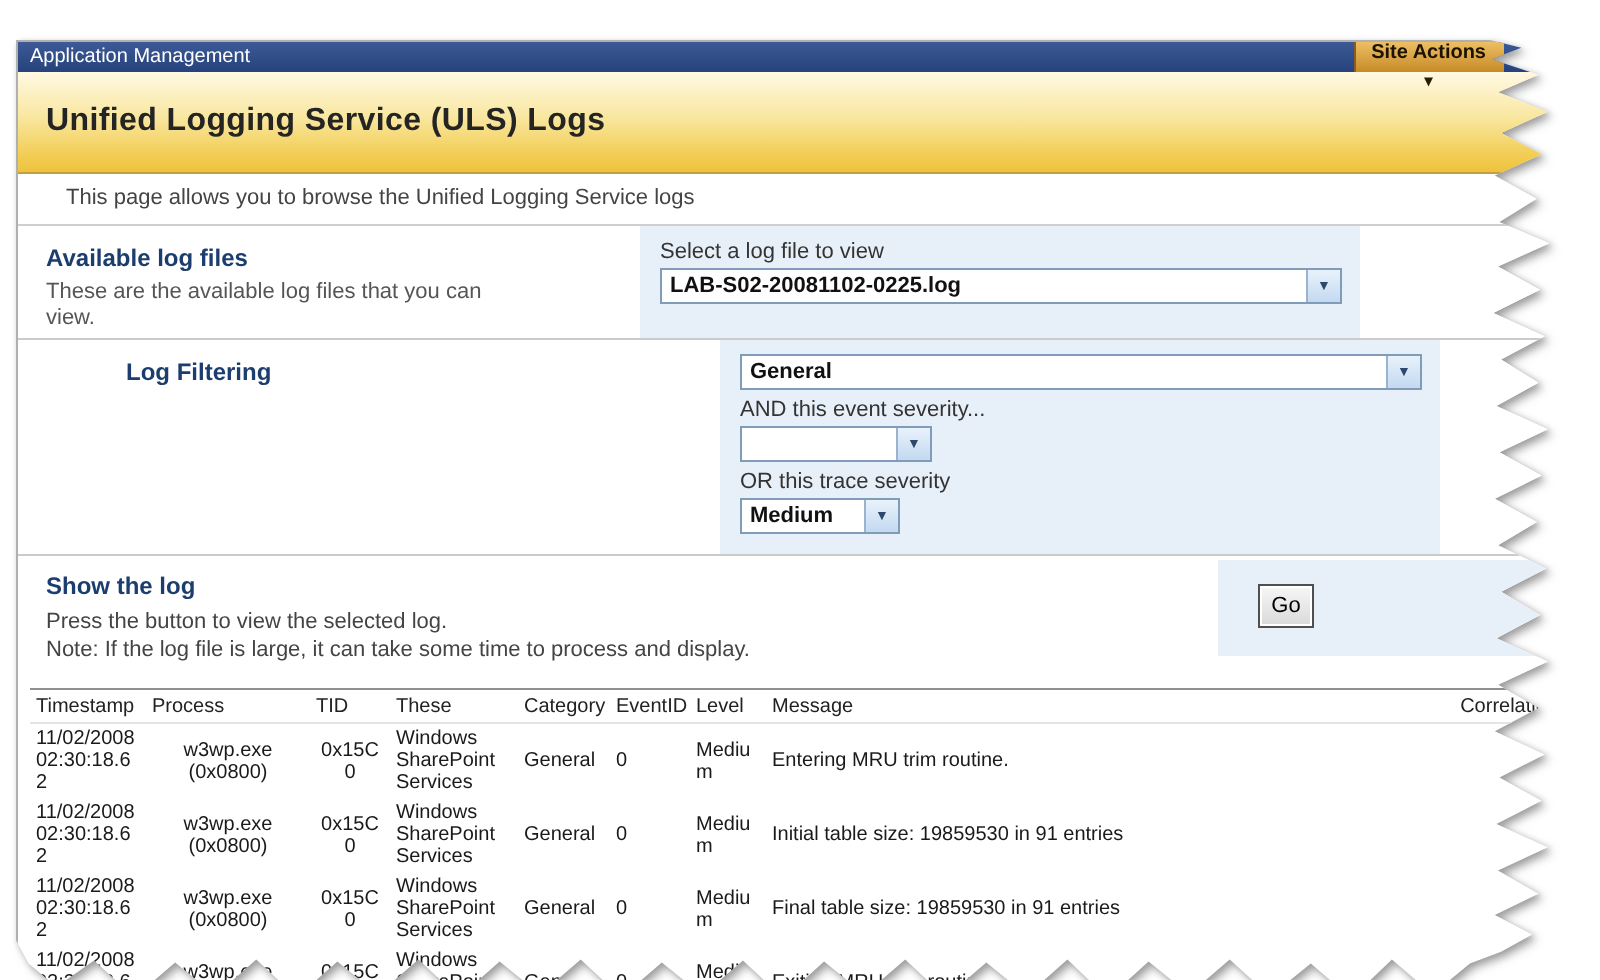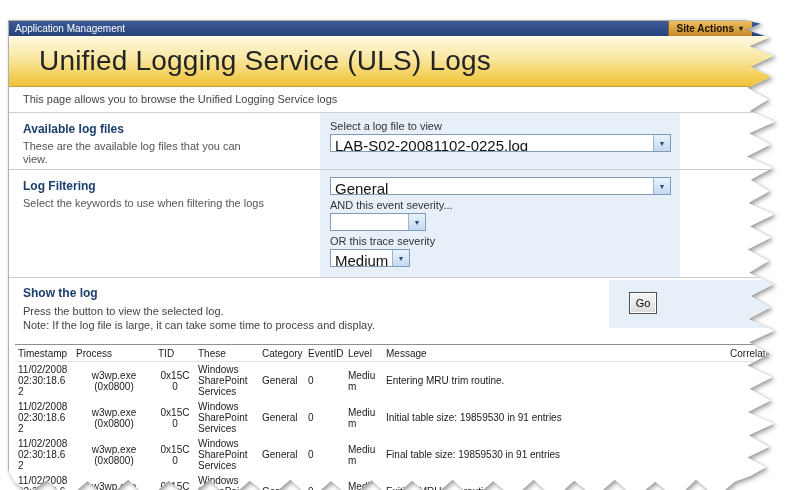--- a/index.html
+++ b/index.html
@@ -15,44 +15,44 @@
     width:780px;height:484px;background:#fff;border:1px solid #b0b0b0;box-sizing:border-box;
     position:relative;overflow:hidden;
     clip-path:polygon(0% 0%,94.5% 0%,96.5% .8%,94.6% 2%,97.6% 3.6%,95% 5.4%,98.2% 7.4%,95.2% 9.6%,97.8% 11.8%,94.8% 14%,97.5% 16.4%,95.1% 18.8%,98.3% 21%,95% 23.4%,97.7% 25.8%,94.7% 28.2%,98% 30.6%,95.2% 33%,97.6% 35.4%,94.9% 37.8%,98.2% 40.2%,95.1% 42.6%,97.8% 45%,94.8% 47.4%,97.5% 49.8%,95% 52.2%,98.1% 54.6%,95.2% 57%,97.7% 59.4%,94.9% 61.8%,98.2% 64.2%,95% 66.6%,97.6% 69%,94.8% 71.4%,98% 73.8%,95.1% 76.2%,97.8% 78.6%,94.9% 81%,98.2% 83.4%,95% 85.8%,97.6% 88.2%,94.8% 90.4%,97.2% 92.4%,95.2% 94.2%,93.2% 95.4%,90.8% 98.6%,88.2% 95%,85.6% 99%,83% 95.4%,80.4% 98.8%,77.8% 95%,75.2% 98.6%,72.6% 95.2%,70% 99%,67.4% 95%,64.8% 98.7%,62.2% 95.3%,59.6% 98.9%,57% 95%,54.4% 98.6%,51.8% 95.2%,49.2% 99%,46.6% 95.1%,44% 98.7%,41.4% 95.3%,38.8% 98.9%,36.2% 95%,33.6% 98.6%,31% 95.2%,28.4% 98.9%,25.8% 95%,23.2% 98.6%,20.6% 95.2%,18% 98.9%,15.4% 95%,12.8% 98.7%,10.2% 95.3%,7.6% 98.9%,5% 95.1%,2.6% 97.8%,0.8% 95.4%,0% 93%);
   }
   
   .topbar{display:flex;align-items:center;height:15px;background:linear-gradient(#3c5a96,#26427c);
     color:#fff;font-size:10px;padding-left:6px;}
   .crumb{color:#fff;cursor:pointer;}
   .site-actions{margin-left:auto;margin-right:35px;height:15px;display:flex;align-items:center;gap:5px;
     padding:0 9px 0 8px;background:linear-gradient(#ecbf63,#c78a28);color:#1d1200;font-weight:bold;
-    font-size:10px;border-left:1px solid #8a5d1e;cursor:pointer;}
+    font-size:10px;border-left:1px solid #8a5d1e;cursor:pointer;flex-direction:column;}
   .sa-arrow{font-size:8px;line-height:8px;color:#2a1c00;}
   
   .goldband{height:50px;background:linear-gradient(180deg,#fff9e3 0%,#f9e7a0 45%,#f2cc50 85%,#eec23f 100%);
     border-bottom:1px solid #c2a13c;display:flex;align-items:center;padding-left:14px;}
-  .goldband h1{margin:16px;font-size:28px;font-weight:normal;color:#242424;letter-spacing:.2px;}
-  .intro{padding:6px 14px 7px;font-size:11px;color:#444;border-bottom:1px solid #cfcfcf;}
+  .goldband h1{margin:0;font-size:16px;font-weight:bold;color:#242424;letter-spacing:.2px;}
+  .intro{padding:6px 24px 7px;font-size:11px;color:#444;border-bottom:1px solid #cfcfcf;}
   
   .section{display:flex;border-bottom:1px solid #cbcbcb;background:#fff;}
   .sec-left{width:278px;box-sizing:border-box;padding:9px 0 0 14px;}
   .sec-title{font-size:12px;font-weight:bold;color:#1c3e6e;margin-bottom:4px;}
   .sec-desc{font-size:11px;color:#555;line-height:13px;width:245px;}
   .sec-blue{background:#e7eff8;width:360px;box-sizing:border-box;padding:7px 10px 6px;margin-left:33px;}
   .ctl-group{margin-bottom:4px;}
   .ctl-label{font-size:11px;color:#333;line-height:12px;margin-bottom:2px;}
   .dd{display:flex;height:18px;border:1px solid #7f9db9;background:#fff;box-sizing:border-box;cursor:pointer;}
-  .dd-val{flex:1;font-size:15px;padding:2px 4px 0;color:#111;white-space:nowrap;overflow:hidden;}
+  .dd-val{flex:1;font-size:11px;padding:2px 4px 0;color:#111;white-space:nowrap;overflow:hidden;font-weight:bold;}
   .dd-btn{width:16px;display:flex;align-items:center;justify-content:center;font-size:7px;color:#2b4a6b;
     background:linear-gradient(#e9f2fb,#c3d9f1);border-left:1px solid #9ab4cf;}
   .dd-wide{width:341px;}
   .dd-med{width:96px;}
   .dd-small{width:80px;}
   .sec1{min-height:56px;}
-  .sec2{min-height:106px;}
+  .sec2{min-height:106px;padding-left:40px;}
   .sec3{min-height:66px;border-bottom:none;}
   .sec3-left{width:600px;box-sizing:border-box;padding:8px 0 0 14px;}
   .sec3-line{font-size:11px;color:#444;line-height:14px;}
   .sec3-blue{flex:1;background:#e7eff8;height:48px;margin-top:2px;box-sizing:border-box;padding:12px 0 0 20px;}
   .go-btn{width:28px;height:22px;font-size:11px;color:#000;text-align:center;line-height:20px;
     background:linear-gradient(#f7f7f7,#d9d9d9);border:1px solid #4f4f4f;box-shadow:inset 0 0 0 1px #fff;
     cursor:pointer;box-sizing:border-box;}
   
   .logtab{width:772px;margin-left:6px;border-collapse:collapse;table-layout:fixed;border-top:1px solid #8f8f8f;}
   .logtab th{font-size:10px;font-weight:normal;color:#222;text-align:left;padding:3px 3px 2px;
@@ -96,21 +96,20 @@
               <span class="dd-val">LAB-S02-20081102-0225.log</span>
               <span class="dd-btn">▼</span>
             </div>
           </div>
         </div>
       </div>
 
       <div class="section sec2">
         <div class="sec-left">
           <div class="sec-title">Log Filtering</div>
-          <div class="sec-desc">Select the keywords to use when filtering the logs</div>
         </div>
         <div class="sec-blue">
           <div class="ctl-group">
             <div class="dd dd-wide">
               <span class="dd-val">General</span>
               <span class="dd-btn">▼</span>
             </div>
           </div>
           <div class="ctl-group">
             <div class="ctl-label">AND this event severity...</div>

